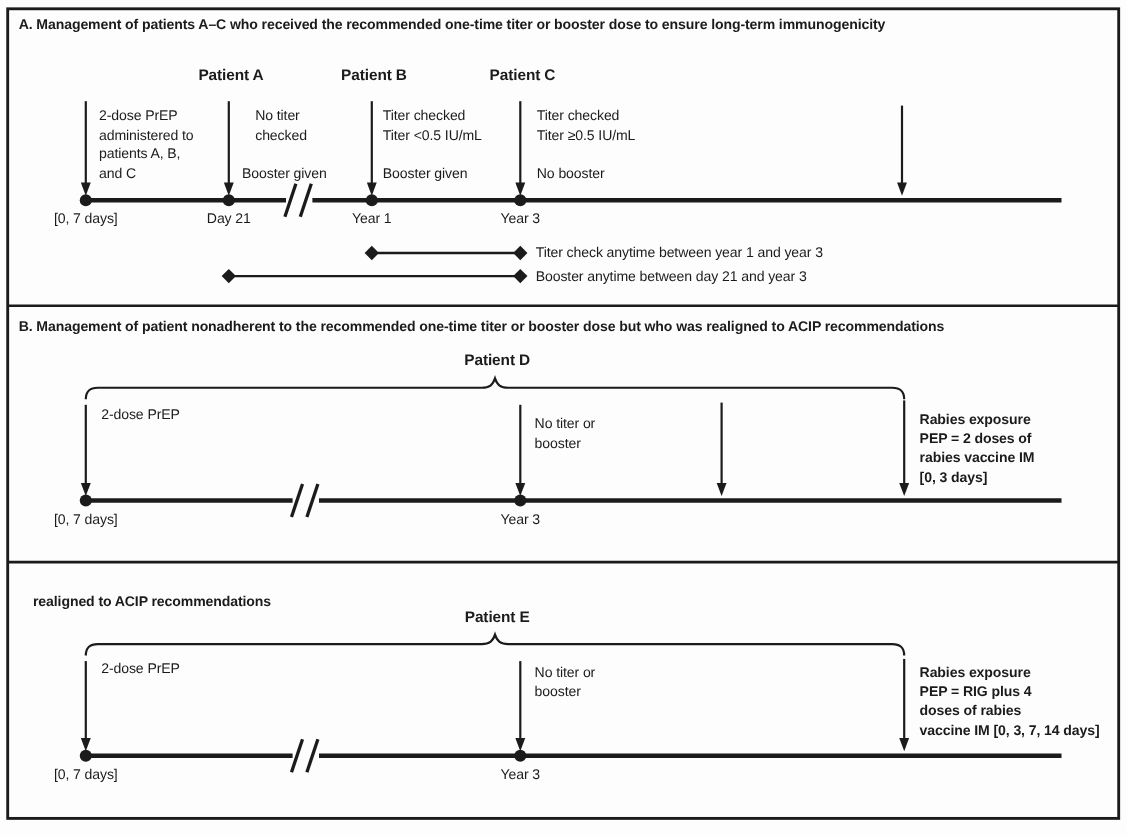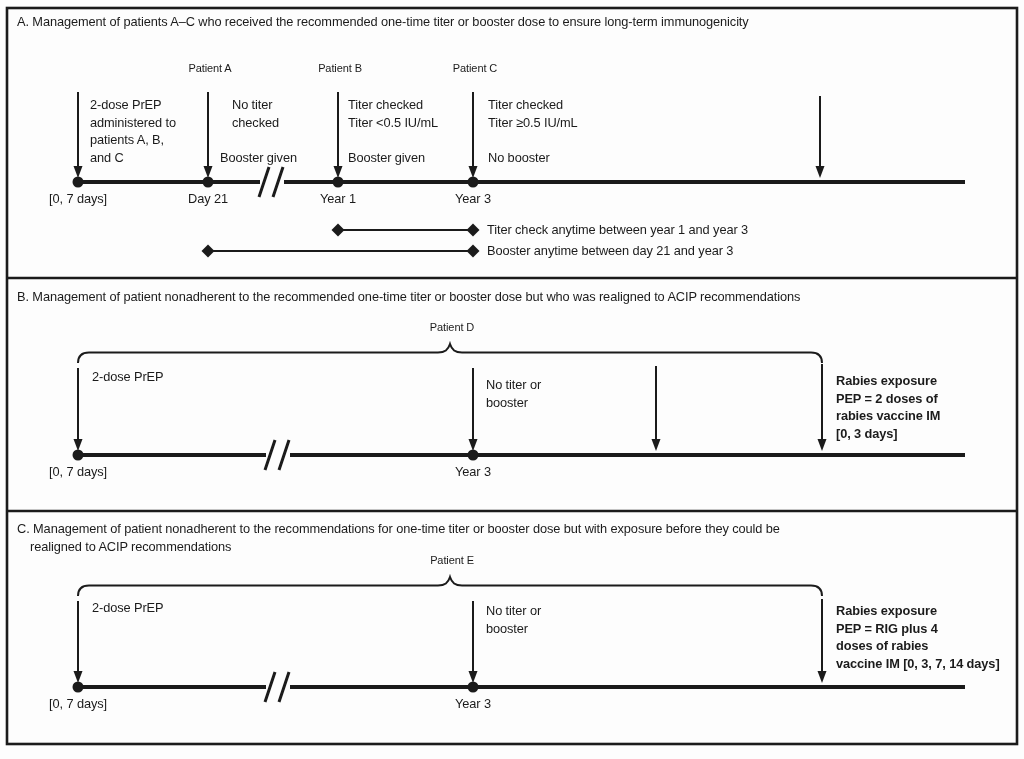--- a/index.html
+++ b/index.html
@@ -8,22 +8,22 @@
     background:#fdfdfd; overflow:hidden;
     font-family:"Liberation Sans", sans-serif; color:#1b1b1b;
   }
   .gfx { position:absolute; left:0; top:0; }
   .txt {
     position:absolute; white-space:pre-line;
     font-size:12.8px; line-height:17.5px; letter-spacing:-0.1px;
   }
   .b { font-weight:700; }
   .ctr { transform:translateX(-50%); text-align:center; white-space:nowrap; }
-  .patient { font-weight:400; font-size:11px;text-align:right; }
-  .title { font-weight:400; white-space:nowrap; }
+  .patient { font-weight:700; font-size:14px;text-align:right; }
+  .title { font-weight:700; white-space:nowrap; }
   
   .frame  { fill:none; stroke:#1b1b1b; stroke-width:2.6; }
   .divider{ stroke:#1b1b1b; stroke-width:2.4; }
   .tl     { stroke:#1b1b1b; stroke-width:4; }
   .shaft  { stroke:#1b1b1b; stroke-width:2; }
   .rng    { stroke:#1b1b1b; stroke-width:2.2; }
   .brace  { fill:none; stroke:#1b1b1b; stroke-width:2; }
   .slash  { stroke:#1b1b1b; stroke-width:3; }
   .ink    { fill:#1b1b1b; }
 </style>
@@ -134,21 +134,20 @@
   <div class="txt" style="left:92px;  top:368px;">2-dose PrEP</div>
   <div class="txt" style="left:486px; top:376px;">No titer or
 booster</div>
   <div class="txt b" style="left:836px; top:372px;">Rabies exposure
 PEP = 2 doses of
 rabies vaccine IM
 [0, 3 days]</div>
   <div class="txt ctr" style="left:78px;  top:463px;">[0, 7 days]</div>
   <div class="txt ctr" style="left:473px; top:463px;">Year 3</div>
 
-  <div class="txt title" style="left:17px; top:520px;">C. Management of patient nonadherent to the recommendations for one-time titer or booster dose but with exposure before they could be</div>
   <div class="txt title" style="left:30px; top:538px;">realigned to ACIP recommendations</div>
   <div class="txt patient ctr" style="left:452px; top:552px;">Patient E</div>
   <div class="txt" style="left:92px;  top:599px;">2-dose PrEP</div>
   <div class="txt" style="left:486px; top:602px;">No titer or
 booster</div>
   <div class="txt b" style="left:836px; top:602px;">Rabies exposure
 PEP = RIG plus 4
 doses of rabies
 vaccine IM [0, 3, 7, 14 days]</div>
   <div class="txt ctr" style="left:78px;  top:695px;">[0, 7 days]</div>

